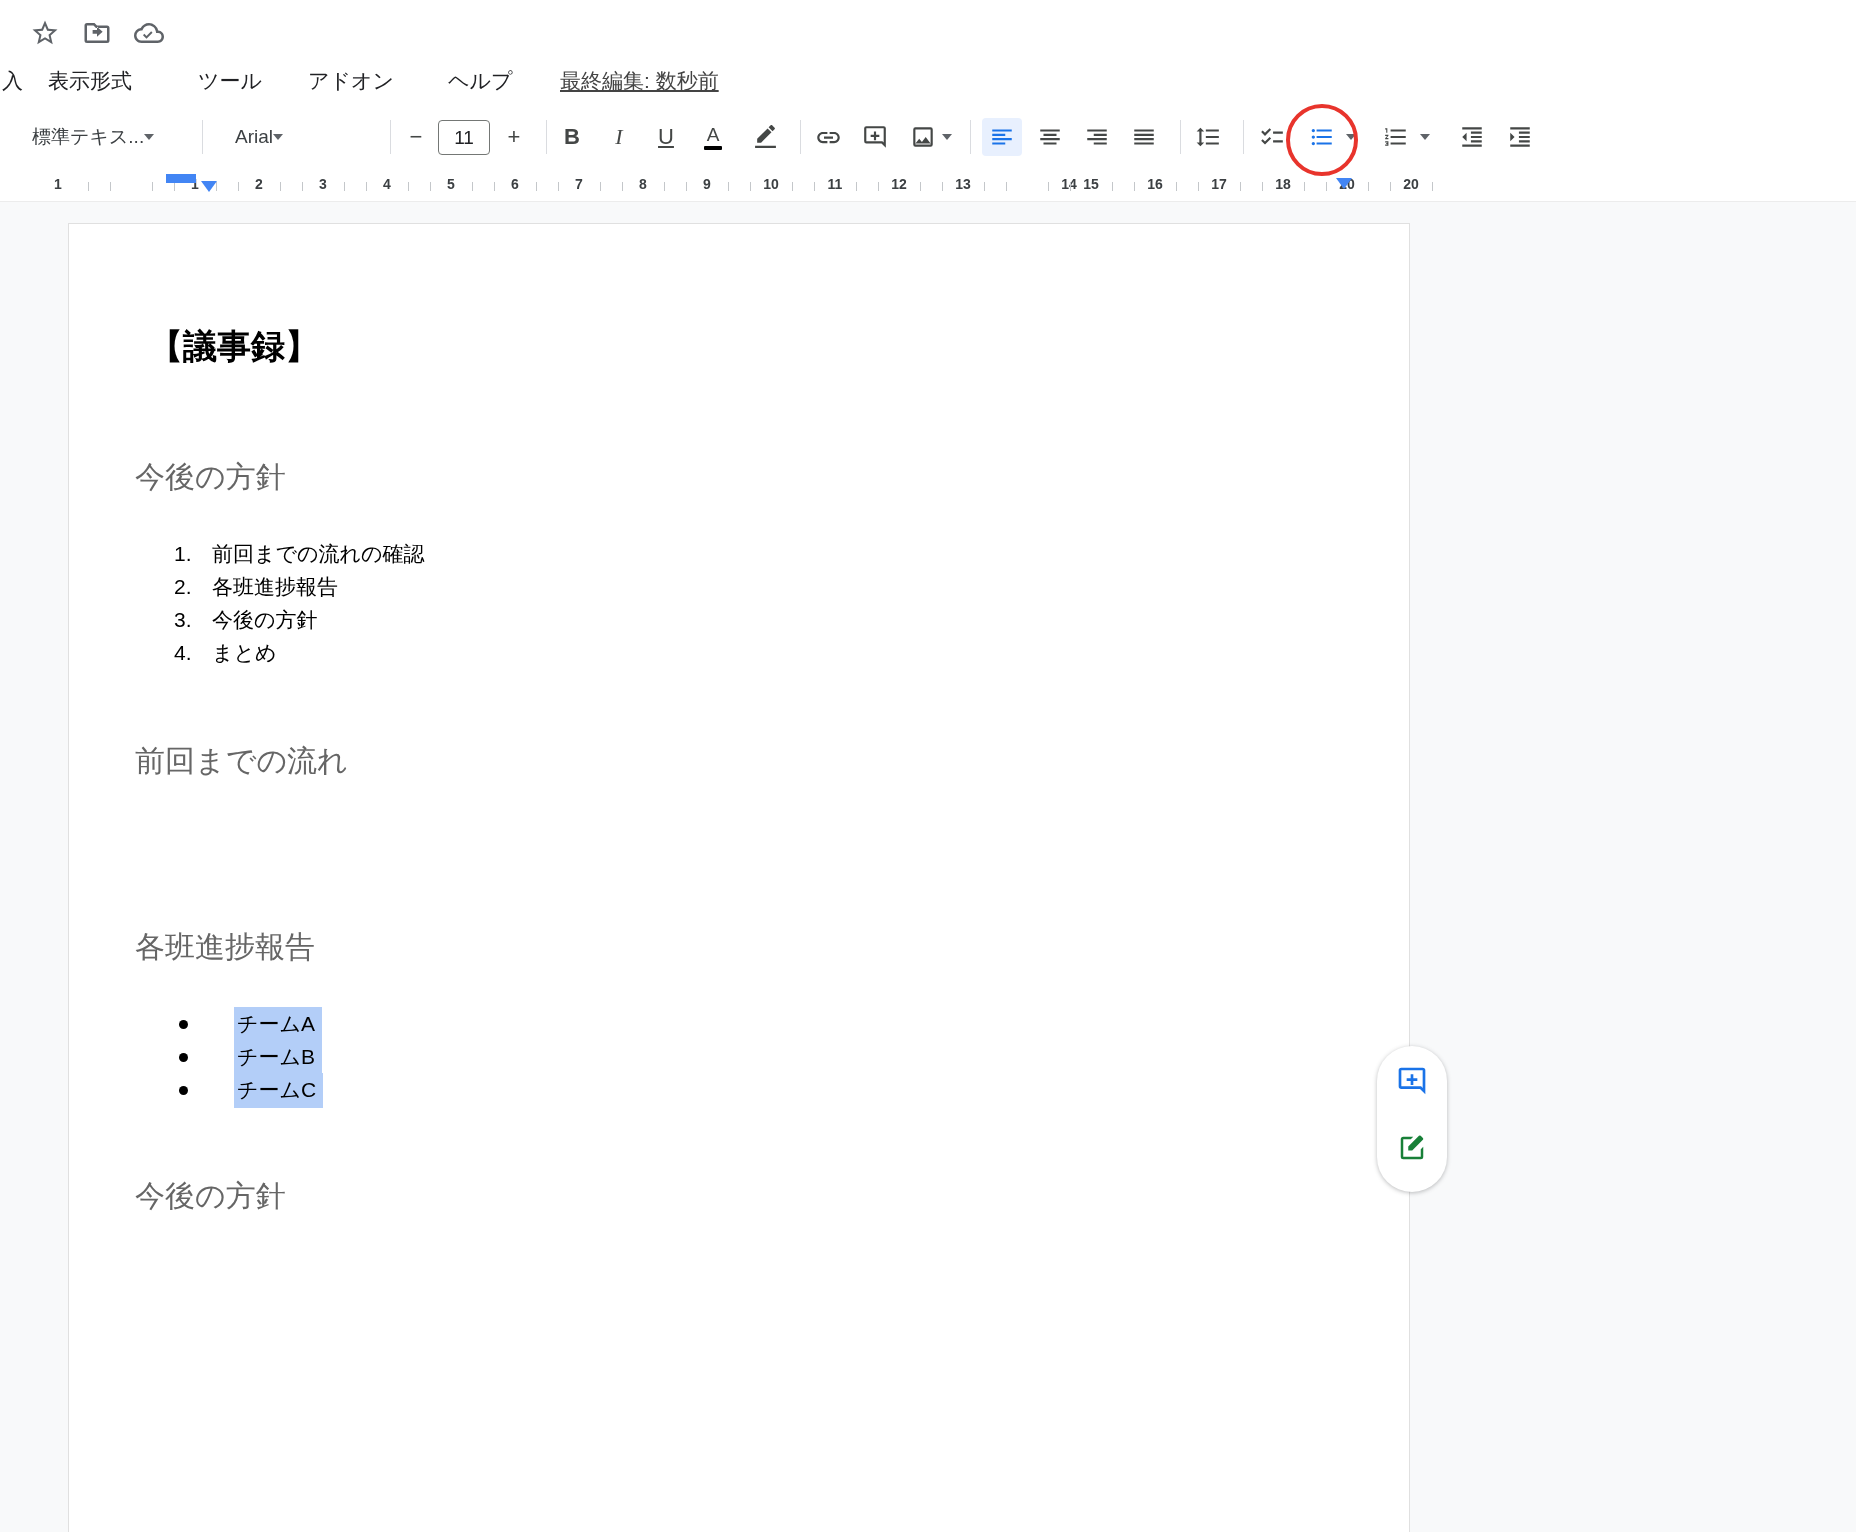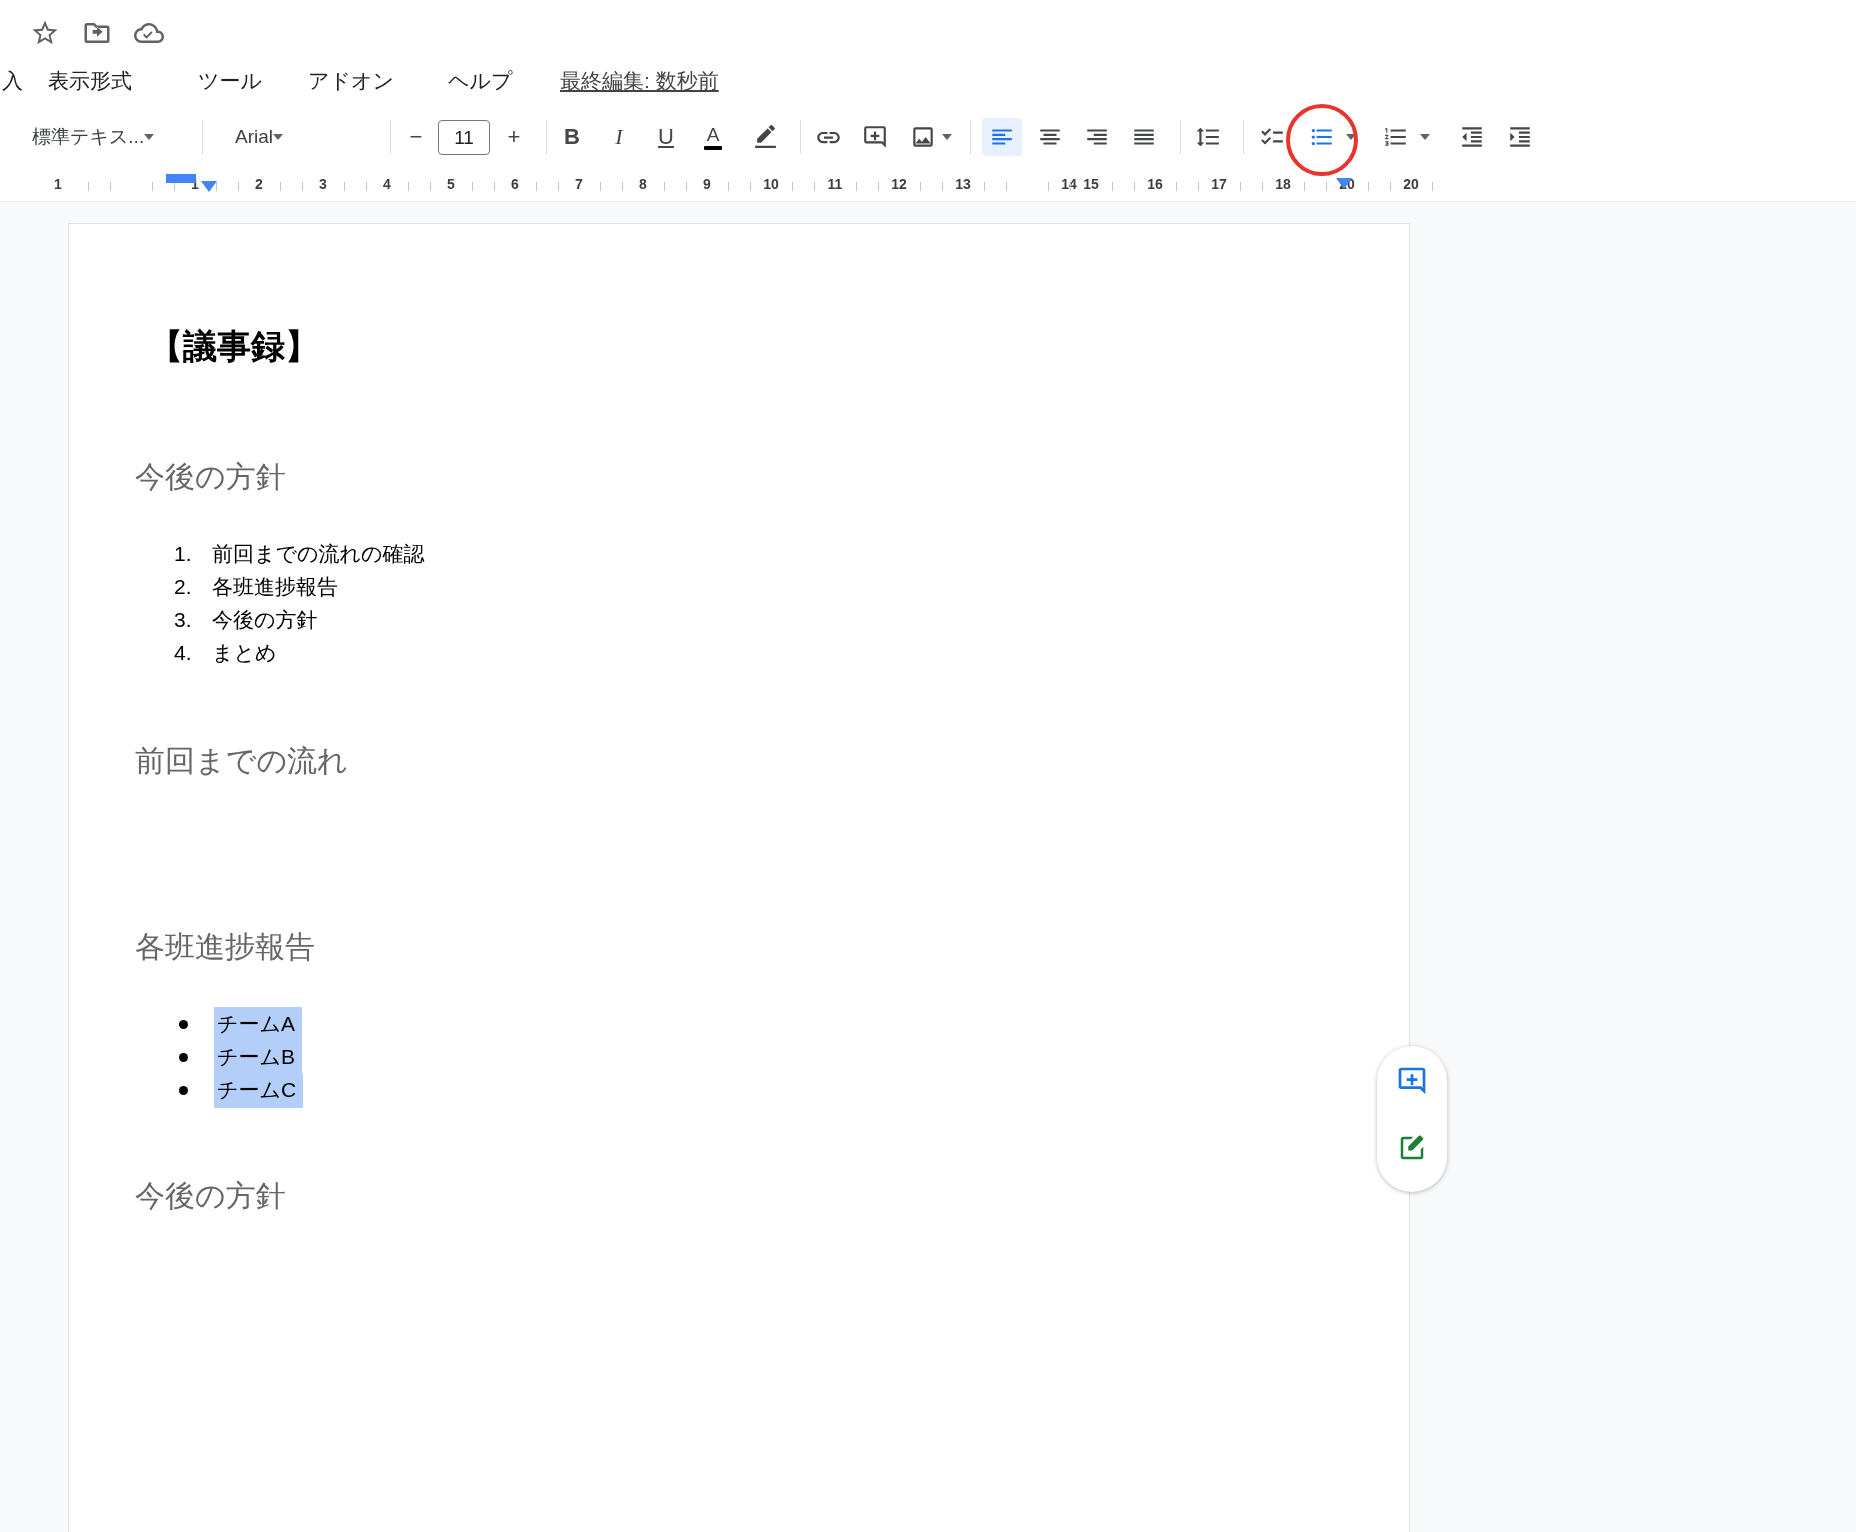--- a/index.html
+++ b/index.html
@@ -43,21 +43,21 @@
   .doc-area { position:absolute; top:202px; left:0; right:0; bottom:0; background:#f8f9fa; }
   .page { position:absolute; left:68px; top:21px; width:1342px; height:1400px; background:#fff; border:1px solid #e0e0e0; }
   .doc-title { position:absolute; left:80px; top:100px; font-size:34px; font-weight:700; color:#000; }
   .doc-h { position:absolute; left:66px; font-size:30px; font-weight:400; color:#666; white-space:nowrap; }
   .para { position:absolute; left:66px; font-size:21.5px; line-height:35px; color:#000; white-space:nowrap; }
   .num-row { position:absolute; left:105px; font-size:21px; color:#000; white-space:nowrap; }
   .num-row .num { display:inline-block; width:30px; }
   .num-row .txt { margin-left:8px; }
   .bul-row { position:absolute; left:110px; font-size:21px; color:#000; white-space:nowrap; display:flex; align-items:center; }
   .dot { width:9px; height:9px; border-radius:50%; background:#000; margin-right:26px; flex:none; }
-  .sel { background:#b3cef8; padding:3px 7px 4px 3px; }
+  .sel { background:#b3cef8; padding:3px 7px 4px 3px;margin-left:20px; }
   
   .fab { position:absolute; left:1377px; top:1046px; width:70px; height:146px; background:#fff; border-radius:36px; box-shadow:0 1px 4px rgba(60,64,67,.35); z-index:20; }
   .fab button { position:absolute; left:13px; width:44px; height:44px; border:none; background:transparent; display:flex; align-items:center; justify-content:center; cursor:pointer; border-radius:50%; }
 </style>
 </head>
 <body>
 
 <div class="titlebar">
   <span class="tb-icon" style="left:28px">
     <svg viewBox="0 0 24 24" width="30" height="30">

